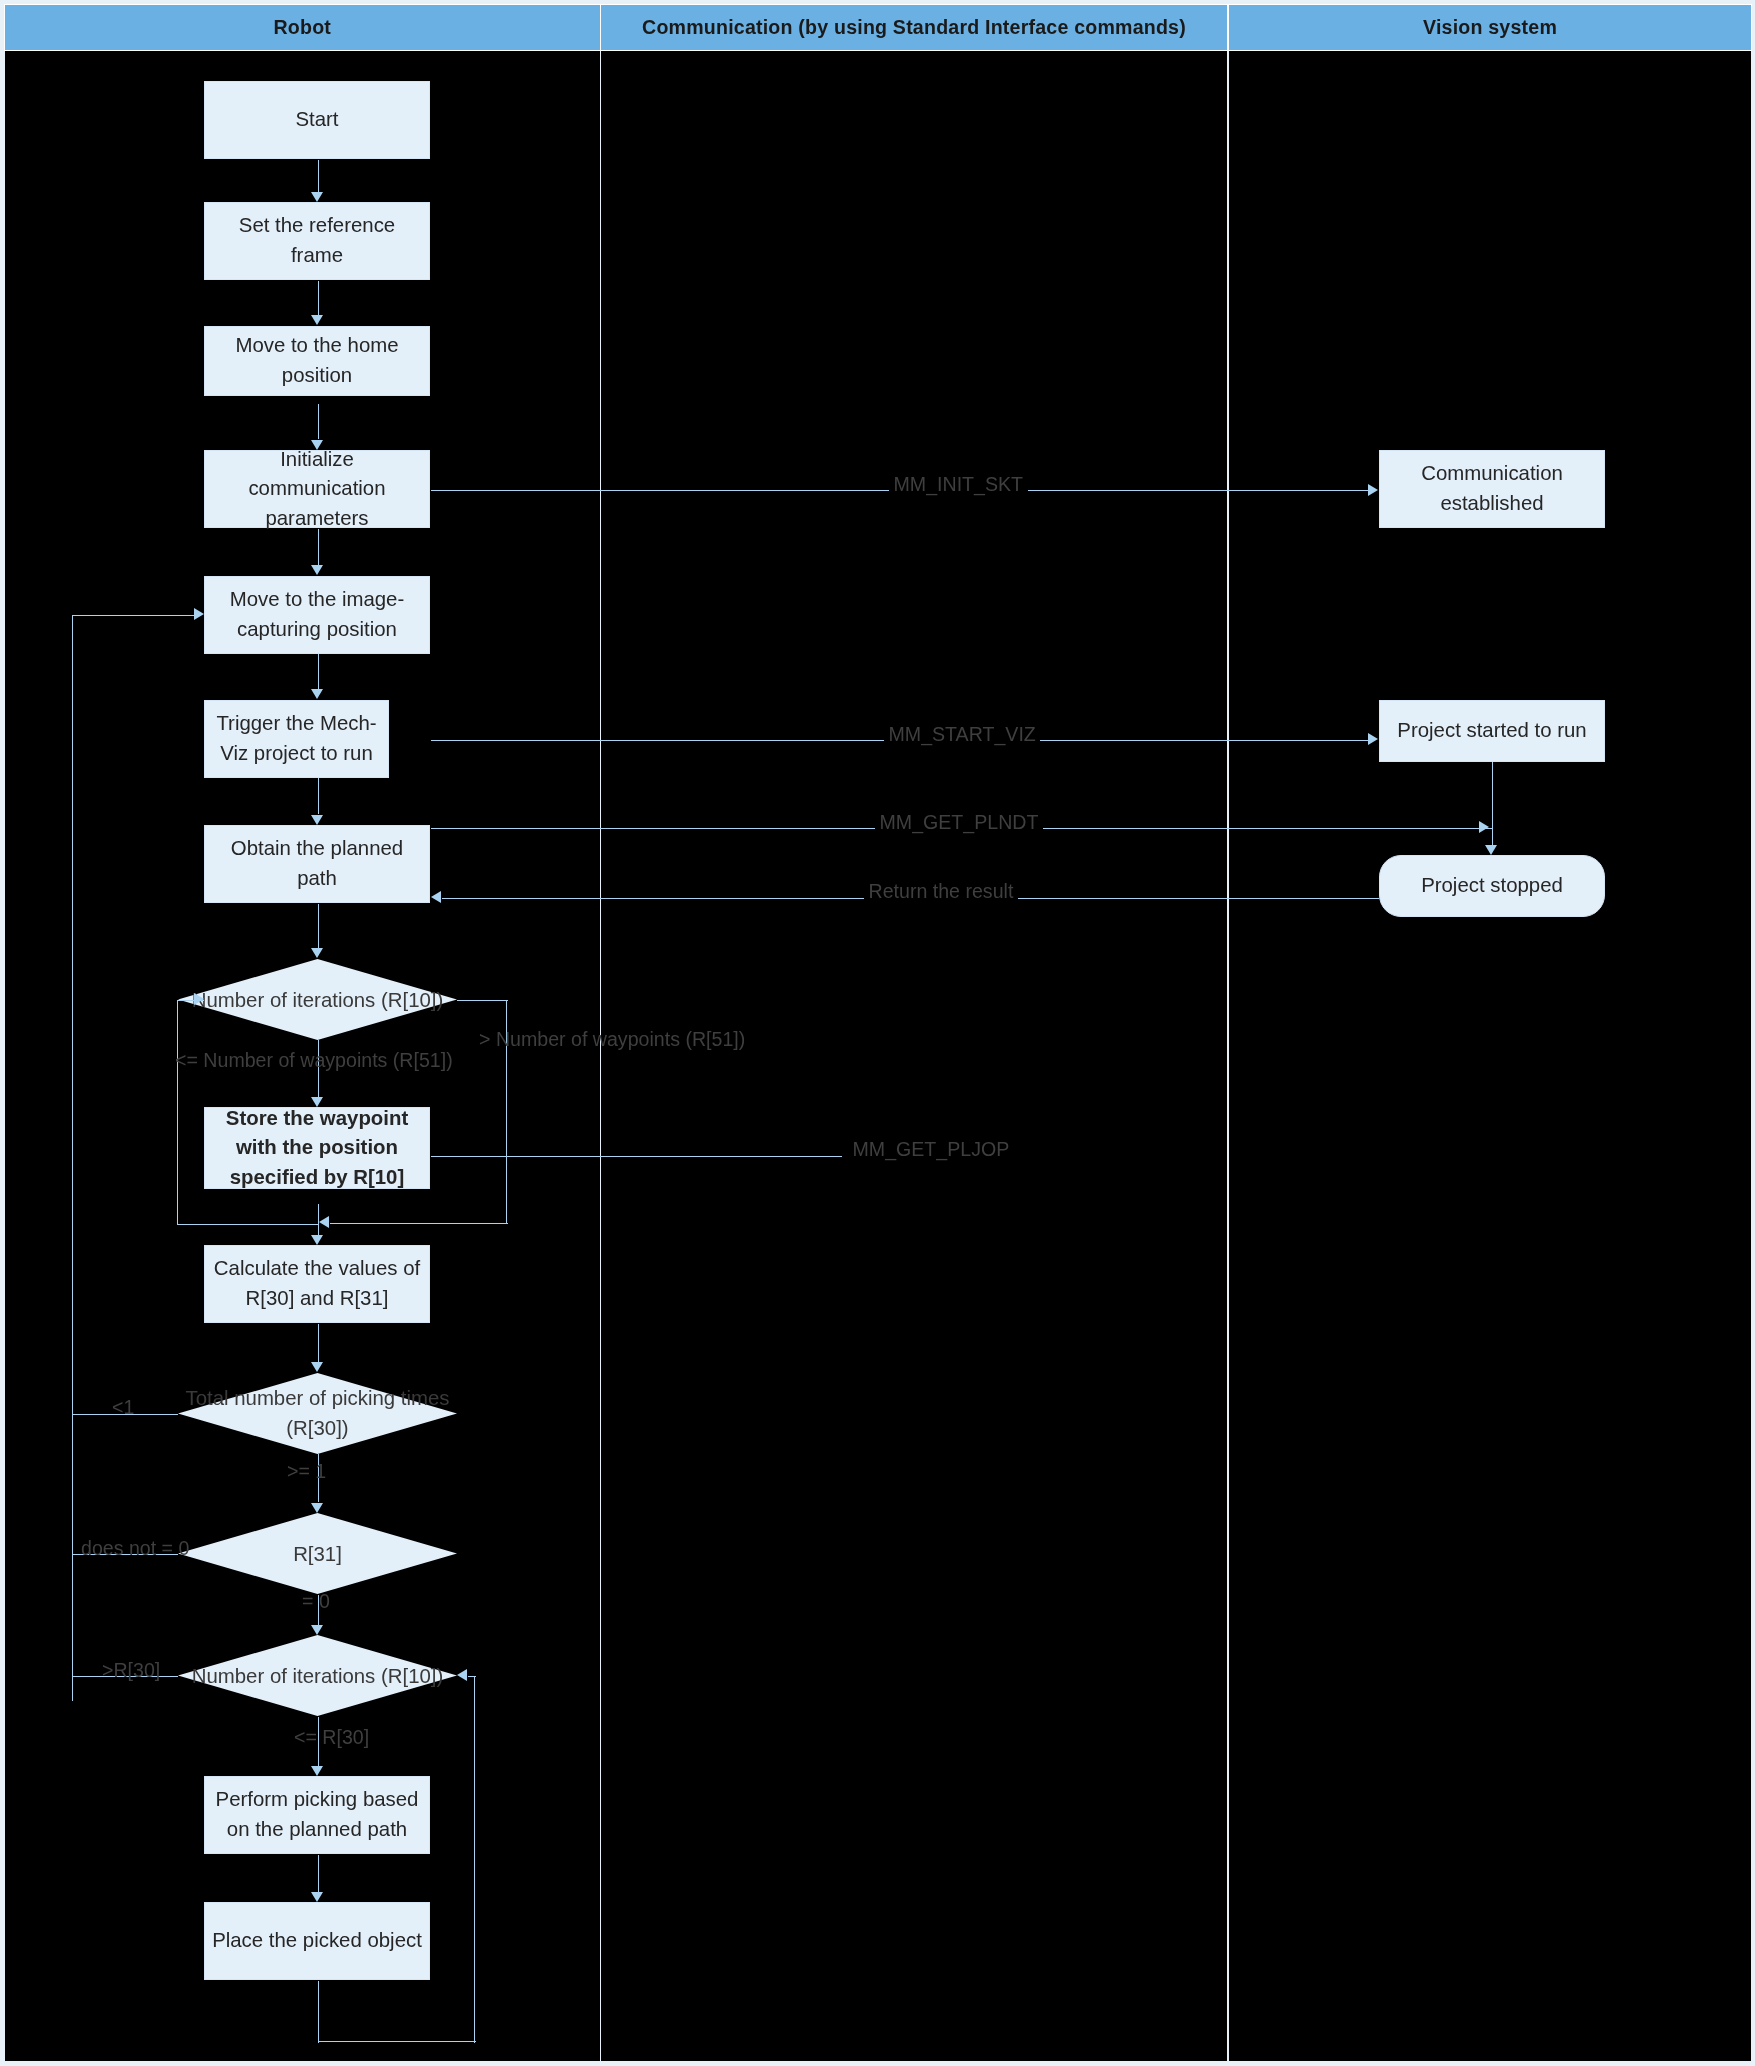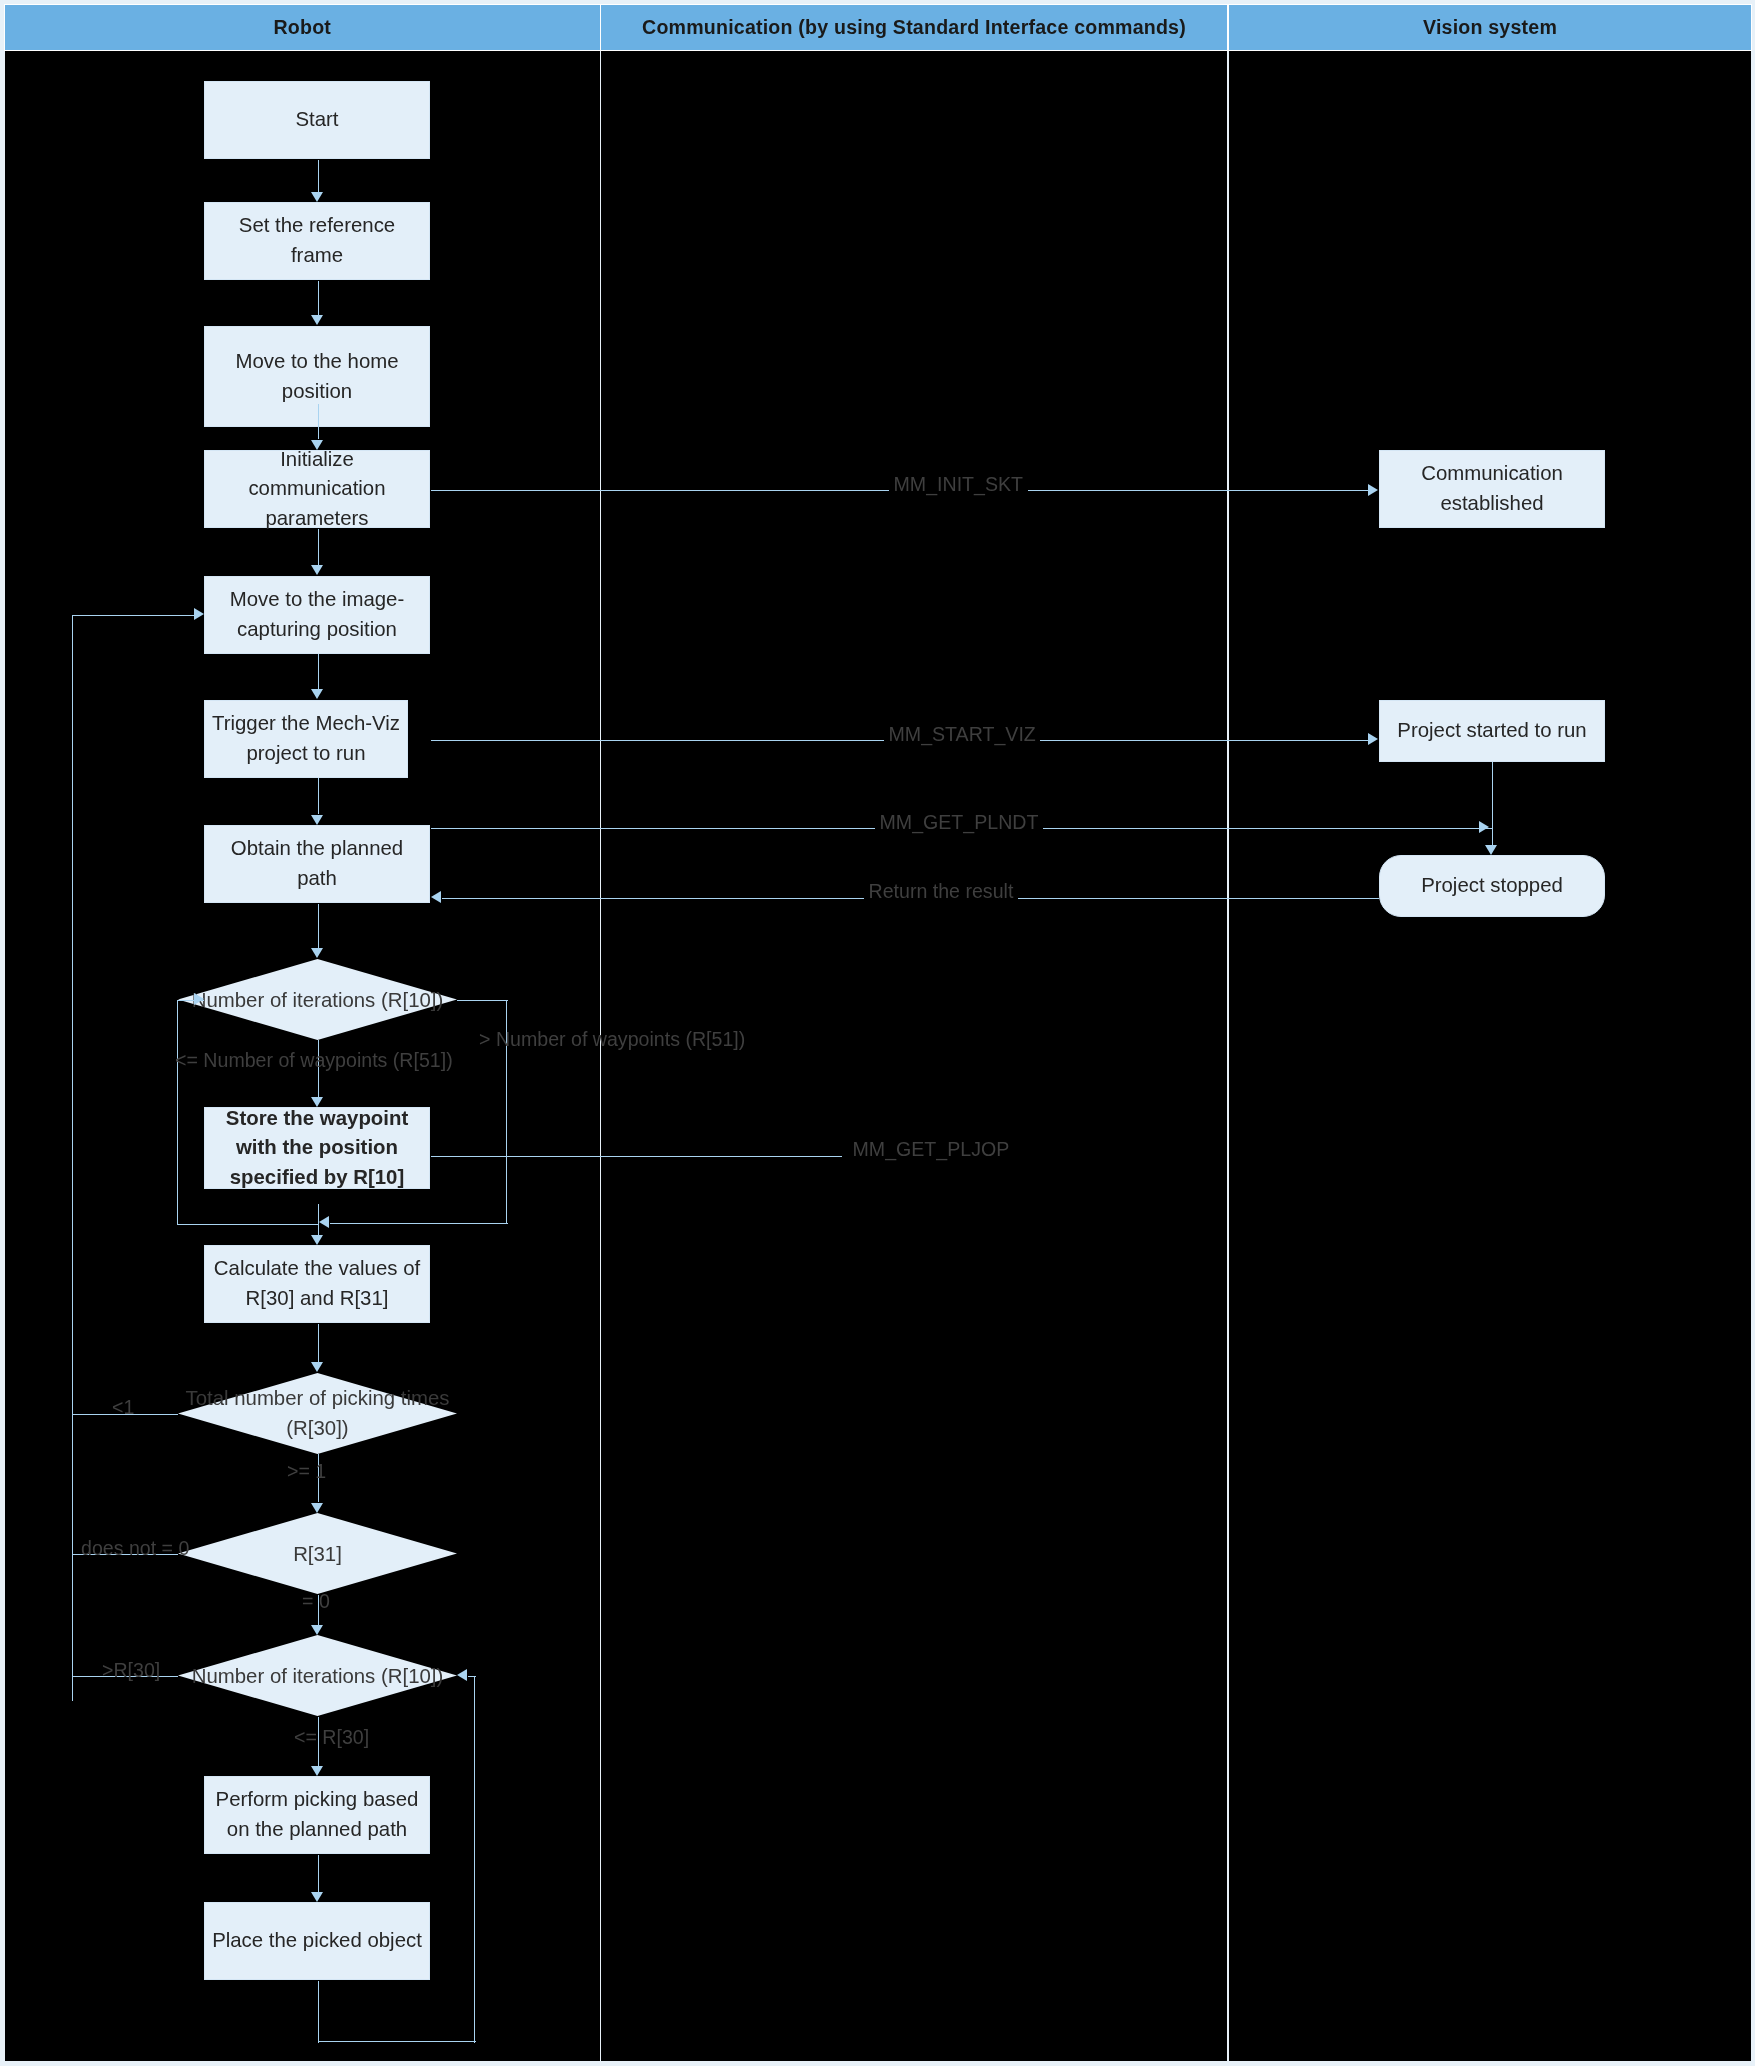--- a/index.html
+++ b/index.html
@@ -86,27 +86,27 @@
   <div class="lane-header" style="left:1228px;width:524px;">Vision system</div>
 
   <div class="lane-body" style="left:3.8px;width:597px;"></div>
   <div class="lane-body" style="left:600px;width:628px;"></div>
   <div class="lane-body" style="left:1228px;width:524px;"></div>
 
   <div class="node" style="left:204px;top:81px;width:226px;height:78px;">Start</div>
 
   <div class="node" style="left:204px;top:202px;width:226px;height:78px;">Set the reference frame</div>
 
-  <div class="node" style="left:204px;top:326px;width:226px;height:101px;">Move to the home position</div>
+  <div class="node" style="left:204px;top:326px;width:226px;height:70px;">Move to the home position</div>
 
   <div class="node" style="left:204px;top:450px;width:226px;height:78px;">Initialize communication parameters</div>
 
   <div class="node" style="left:204px;top:576px;width:226px;height:78px;">Move to the image-capturing position</div>
 
-  <div class="node" style="left:204px;top:700px;width:204px;height:78px;">Trigger the Mech-Viz project to run</div>
+  <div class="node" style="left:204px;top:700px;width:185px;height:78px;">Trigger the Mech-Viz project to run</div>
 
   <div class="node" style="left:204px;top:825px;width:226px;height:78px;">Obtain the planned path</div>
 
   <div class="diamond-wrap" style="left:178px;top:959px;width:279px;height:81px;">
     <div class="diamond-shape"></div>
     <div class="diamond-label">Number of iterations (R[10])</div>
   </div>
 
   <div class="node" style="left:204px;top:1107px;width:226px;height:82px;font-weight:bold;">Store the waypoint with the position specified by R[10]</div>
 

